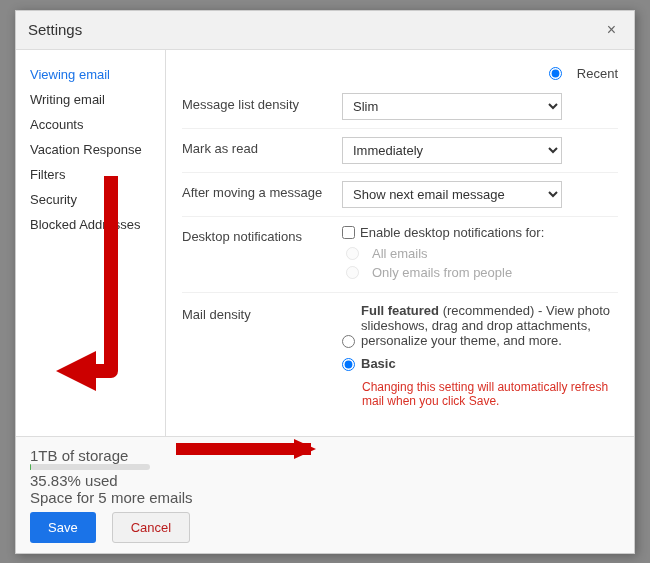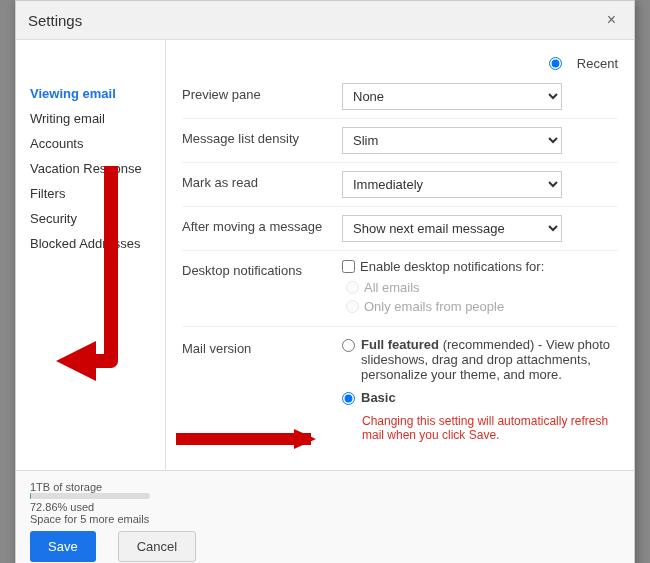--- a/index.html
+++ b/index.html
@@ -55,22 +55,21 @@
       background: #fff;
     }
     .sidebar-item {
       padding: 5px 14px;
       cursor: pointer;
       color: #333;
       font-size: 13px;
     }
     .sidebar-item.active {
       color: #1a73e8;
-      font-weight: bold;
-      margin-top: 29px;
+      font-weight: normal;
     }
     .content {
       flex: 1;
       padding: 10px 16px;
       overflow-y: auto;
     }
     .setting-row {
       display: flex;
       align-items: flex-start;
       padding: 8px 0;
@@ -92,21 +91,21 @@
       padding: 4px 6px;
       border: 1px solid #ccc;
       background: #fff;
       font-size: 13px;
       color: #333;
       cursor: pointer;
     }
     .radio-option {
       display: flex;
       align-items: center;
-      gap: 5px;
+      gap: 13px;
       margin-bottom: 4px;
       color: #444;
       font-size: 13px;
     }
     .radio-option.disabled {
       color: #aaa;
     }
     .radio-option input[type="radio"]:disabled {
       opacity: 0.5;
     }
@@ -129,21 +128,21 @@
       font-size: 13px;
     }
     .mail-version-options {
       flex: 1;
     }
     .mail-version-option {
       margin-bottom: 8px;
     }
     .mail-version-option label {
       display: flex;
-      align-items: flex-start;
+      align-items: flex-end;
       gap: 6px;
       font-size: 13px;
       color: #444;
     }
     .mail-version-option input[type="radio"] {
       margin-top: 2px;
       flex-shrink: 0;
     }
     .option-text strong {
       font-weight: bold;
@@ -168,52 +167,52 @@
     }
     .dialog-footer {
       padding: 10px 14px;
       border-top: 1px solid #ddd;
       background: #f9f9f9;
       display: flex;
       flex-direction: column;
       gap: 6px;
     }
     .storage-info {
-      font-size: 11px;
+      font-size: 15px;
       color: #555;
     }
     .storage-bar-bg {
       width: 120px;
       height: 6px;
       background: #ddd;
       border-radius: 3px;
       margin-bottom: 2px;
     }
     .storage-bar-fill {
       height: 100%;
       background: #4caf50;
       border-radius: 3px;
       width: 0.13%;
     }
     .footer-buttons {
       display: flex;
-      gap: 22px;
+      gap: 16px;
     }
     .btn-save {
       background: #1a73e8;
       color: #fff;
       border: none;
       padding: 7px 18px;
       font-size: 13px;
       cursor: pointer;
       border-radius: 3px;
     }
     .btn-cancel {
       background: #f1f1f1;
-      color: #404040;
+      color: #b91c1c;
       border: 1px solid #ccc;
       padding: 7px 18px;
       font-size: 13px;
       cursor: pointer;
       border-radius: 3px;
     }
     .arrow-container {
       position: absolute;
       top: 0;
       left: 0;
@@ -246,30 +245,20 @@
 
     <div class="content">
 
       <div class="recent-row">
         <label class="recent-option">
           <input type="radio" name="inbox_type" checked="" style="">
           <span>Recent</span>
         </label>
       </div>
 
-      <div class="setting-row">
-        <div class="setting-label">Preview pane</div>
-        <div class="setting-control">
-          <select>
-            <option>None</option>
-            <option>Right of inbox</option>
-            <option>Below inbox</option>
-          </select>
-        </div>
-      </div>
 
       <div class="setting-row">
         <div class="setting-label">Message list density</div>
         <div class="setting-control">
           <select>
             <option>Default</option>
             <option>Comfortable</option>
             <option selected="">Slim</option>
           </select>
         </div>
@@ -311,21 +300,21 @@
             </div>
             <div class="radio-option disabled">
               <input type="radio" name="notif" disabled="" style="">
               <span>Only emails from people</span>
             </div>
           </div>
         </div>
       </div>
 
       <div class="mail-version-section">
-        <div class="mail-version-label">Mail version</div>
+        <div class="mail-version-label">Mail density</div>
         <div class="mail-version-options">
 
           <div class="mail-version-option">
             <label>
               <input type="radio" name="mail_version" style="">
               <span class="option-text">
                 <strong>Full featured</strong>
                 <span>(recommended) - View photo slideshows, drag and drop attachments, personalize your theme, and more.</span>
               </span>
             </label>
@@ -345,21 +334,21 @@
 
     </div>
   </div>
 
   <div class="dialog-footer">
     <div class="storage-info">
       <div>1TB of storage</div>
       <div class="storage-bar-bg">
         <div class="storage-bar-fill"></div>
       </div>
-      <div>72.86% used</div>
+      <div>35.83% used</div>
       <div>Space for 5 more emails</div>
     </div>
     <div class="footer-buttons">
       <button class="btn-save">Save</button>
       <button class="btn-cancel">Cancel</button>
     </div>
   </div>
 
   <div class="arrow-container">
     <svg width="620" height="530" style="position:absolute;top:0;left:0;pointer-events:none;">

